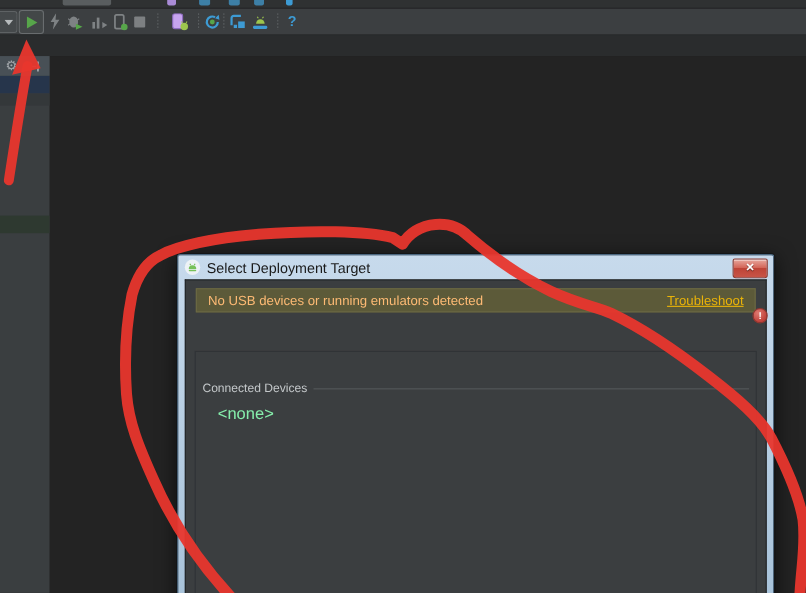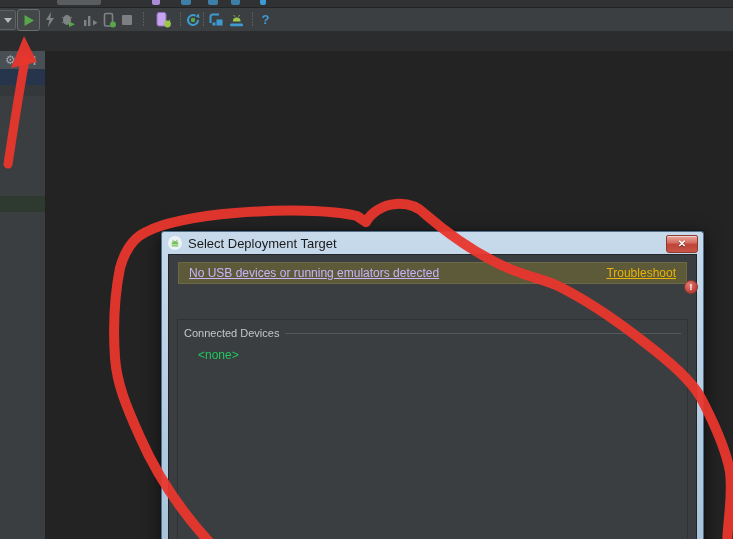--- a/index.html
+++ b/index.html
@@ -34,30 +34,30 @@
     border:1px solid #51708C;border-bottom:none;border-radius:3px 3px 0 0;
     box-shadow:0 0 0 1px rgba(10,15,20,.45), 0 4px 18px rgba(0,0,0,.65);z-index:10;}
   .dlg-titlebar{position:relative;height:22px;display:flex;align-items:center;padding:0 6px;}
   .dlg-title{font-size:13px;color:#1A1A1A;margin-left:6px;white-space:nowrap;}
   .dlg-close{position:absolute;right:5px;top:3px;width:30px;height:16px;border:1px solid #8E3A30;border-radius:2px 2px 3px 3px;
     background:linear-gradient(#E7A79D 0%,#D4675A 45%,#BE4437 50%,#C85447 100%);
     color:#fff;font-size:10px;font-weight:bold;display:flex;align-items:center;justify-content:center;line-height:1;text-shadow:0 1px 1px rgba(0,0,0,.5);box-shadow:inset 0 1px 0 rgba(255,255,255,.5);}
   .droid-badge{width:14px;height:14px;border-radius:50%;background:#EDF2F6;display:flex;align-items:center;justify-content:center;flex:0 0 auto;}
   .dlg-client{position:absolute;left:6px;top:22px;right:6px;bottom:0;background:#3B3E40;border:1px solid #232629;border-bottom:none;padding:7px 9px 0 9px;box-sizing:border-box;}
   .banner{height:22px;background:#5C5A39;border:1px solid #6B6944;display:flex;align-items:center;padding:0 10px;box-sizing:border-box;}
-  .banner-msg{font-size:12px;color:#c4b5fd;flex:1;text-decoration:underline;}
+  .banner-msg{font-size:12px;color:#fdba74;flex:1;}
   .banner-link{font-size:12px;color:#eab308;text-decoration:underline;cursor:pointer;}
   .err-badge{position:absolute;right:5px;top:48px;width:14px;height:14px;border-radius:50%;
     background:radial-gradient(circle at 35% 30%, #E07A72, #C0413A 70%);border:1px solid #923730;
     color:#fff;font-size:9px;font-weight:bold;display:flex;align-items:center;justify-content:center;box-sizing:border-box;z-index:12;}
   .list-panel{position:absolute;left:8px;right:8px;top:64px;bottom:-2px;border:1px solid #303336;background:#3B3E40;}
-  .section-row{display:flex;align-items:center;gap:6px;padding:7px 6px 0 6px;}
+  .section-row{display:flex;align-items:center;gap:6px;padding:7px 6px 0 6px;margin-top:20px;}
   .section-label{font-size:11px;color:#C3C7C9;white-space:nowrap;}
   .section-rule{flex:1;height:1px;background:#55595B;margin-top:1px;}
-  .none-value{font-size:12px;color:#22c55e;padding:9px 0 0 20px;}
+  .none-value{font-size:15px;color:#86efac;padding:9px 0 0 20px;}
   
   .annotation{position:absolute;left:0;top:0;z-index:50;pointer-events:none;}
 </style>
 </head>
 <body>
 
 <div id="screen">
 
   <div class="top-strip">
     <div class="hint" style="left:57px;width:44px;background:#595D5F;"></div>

